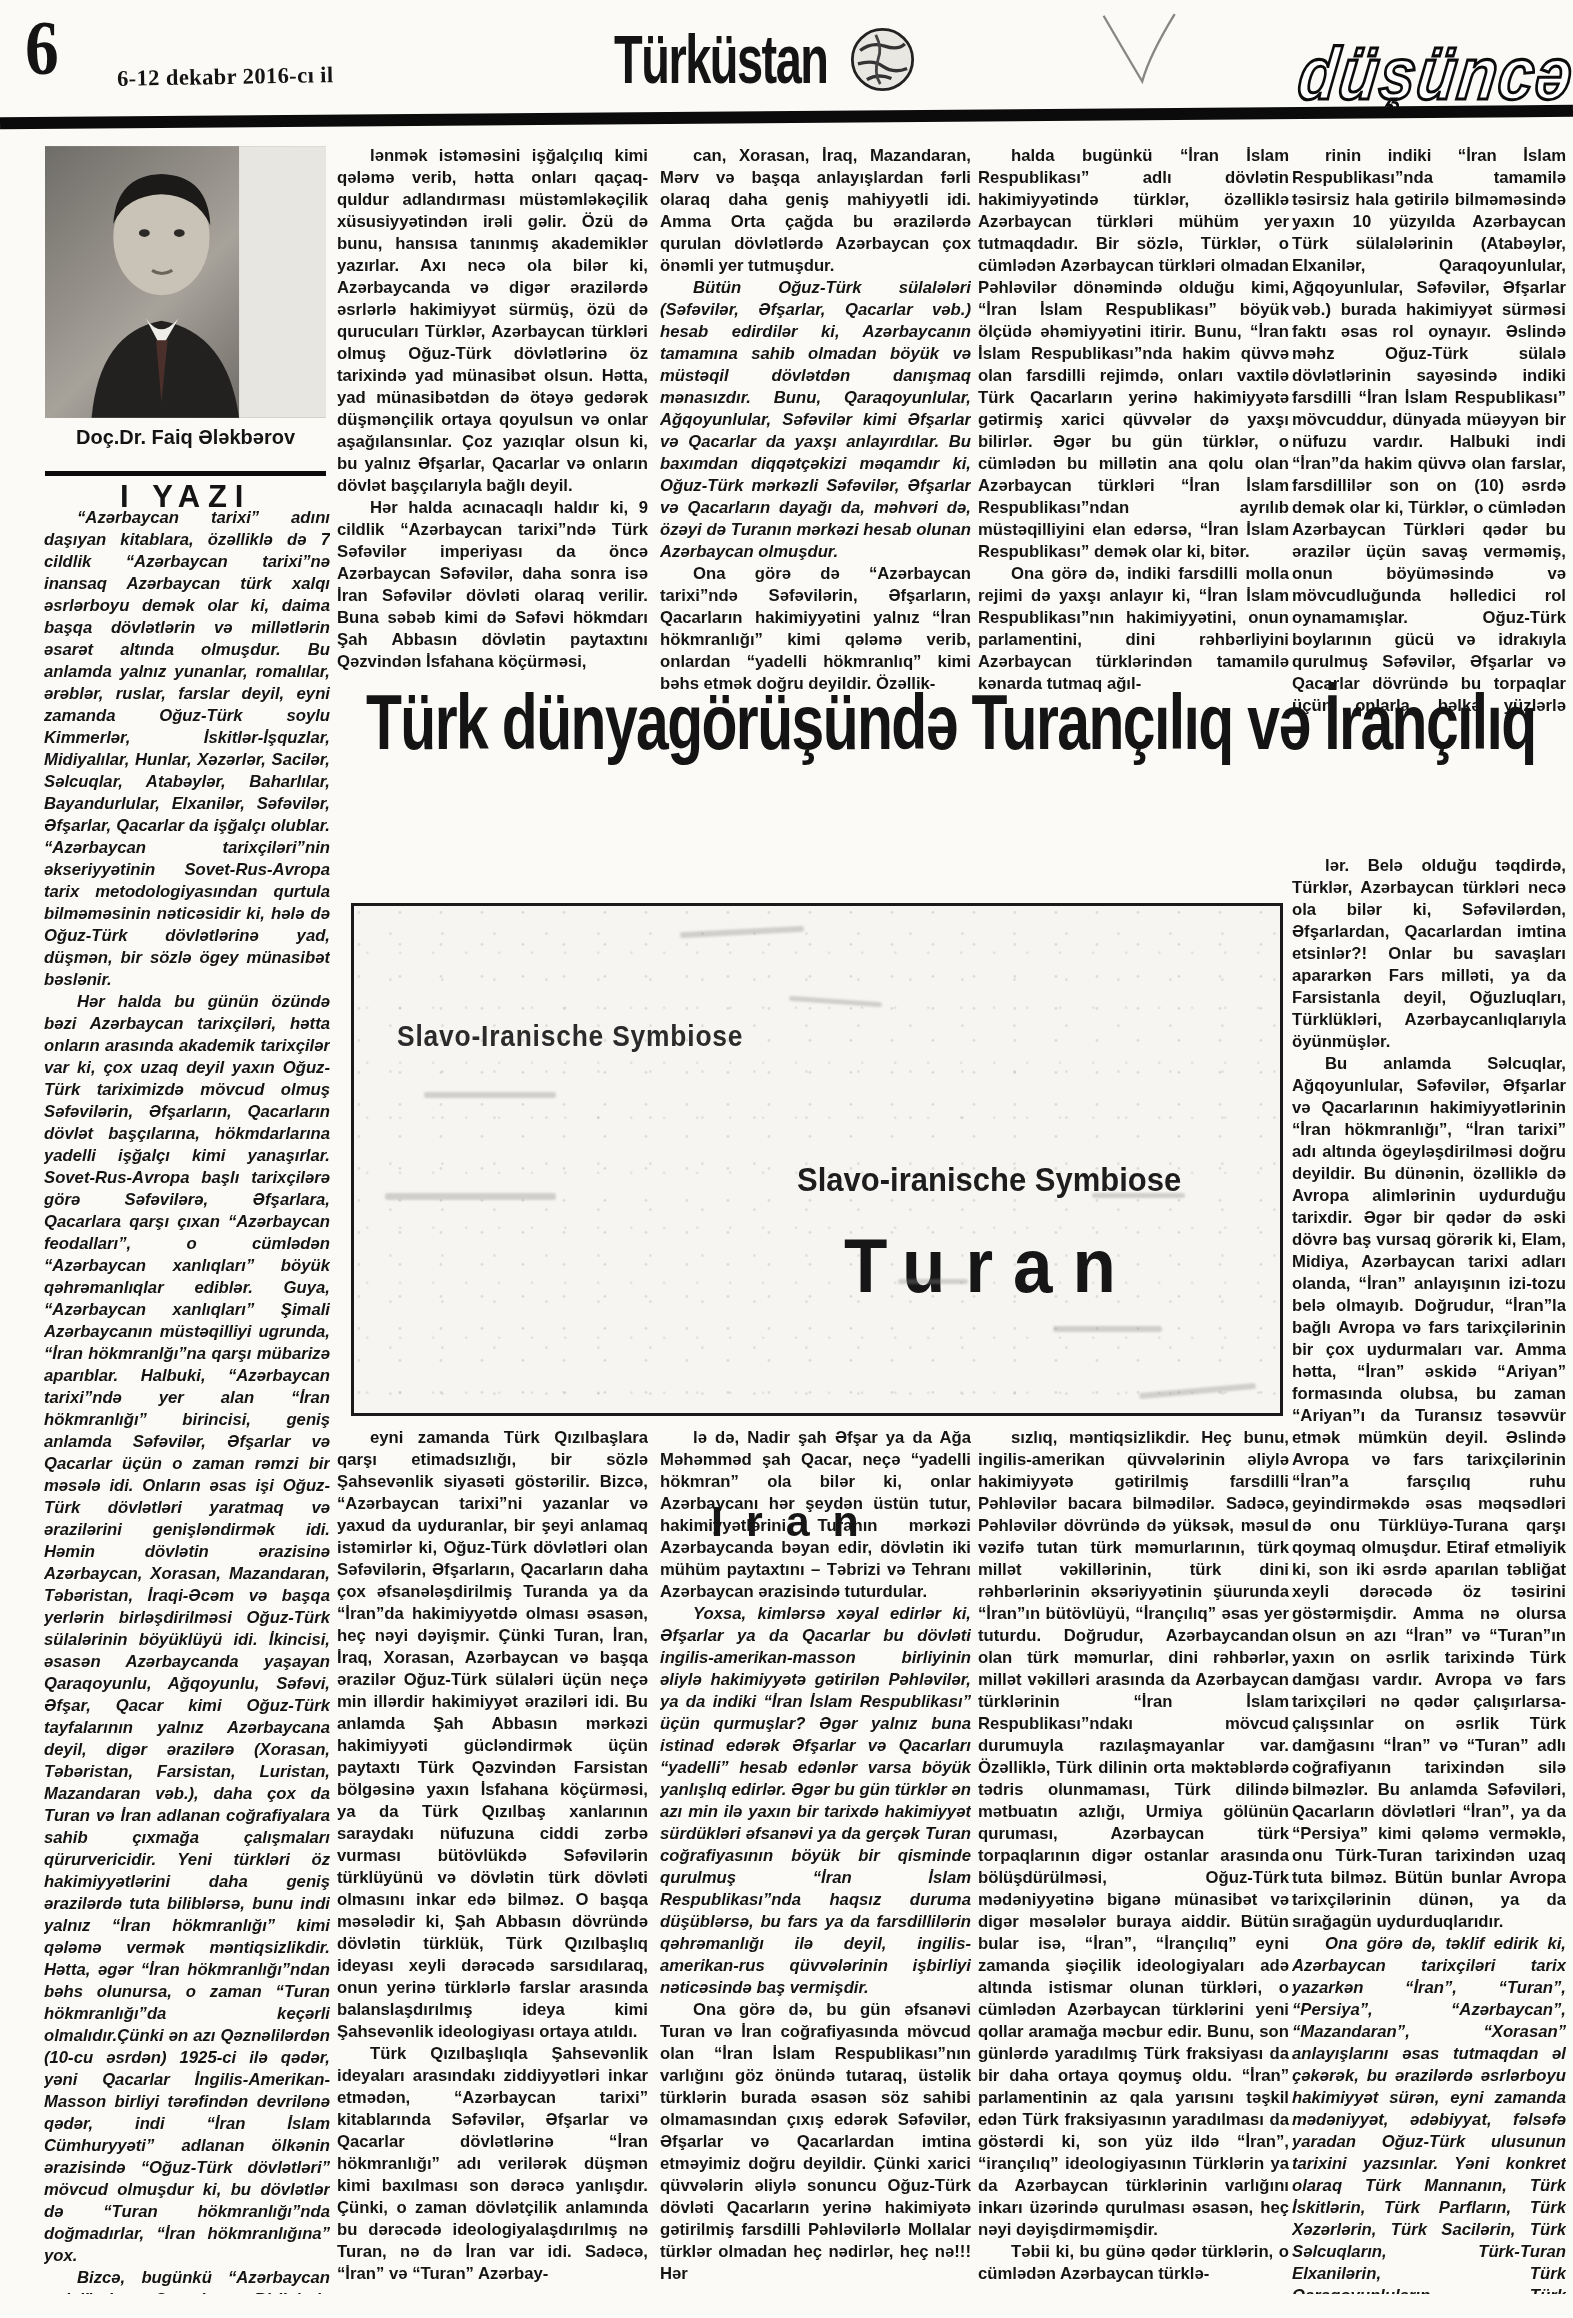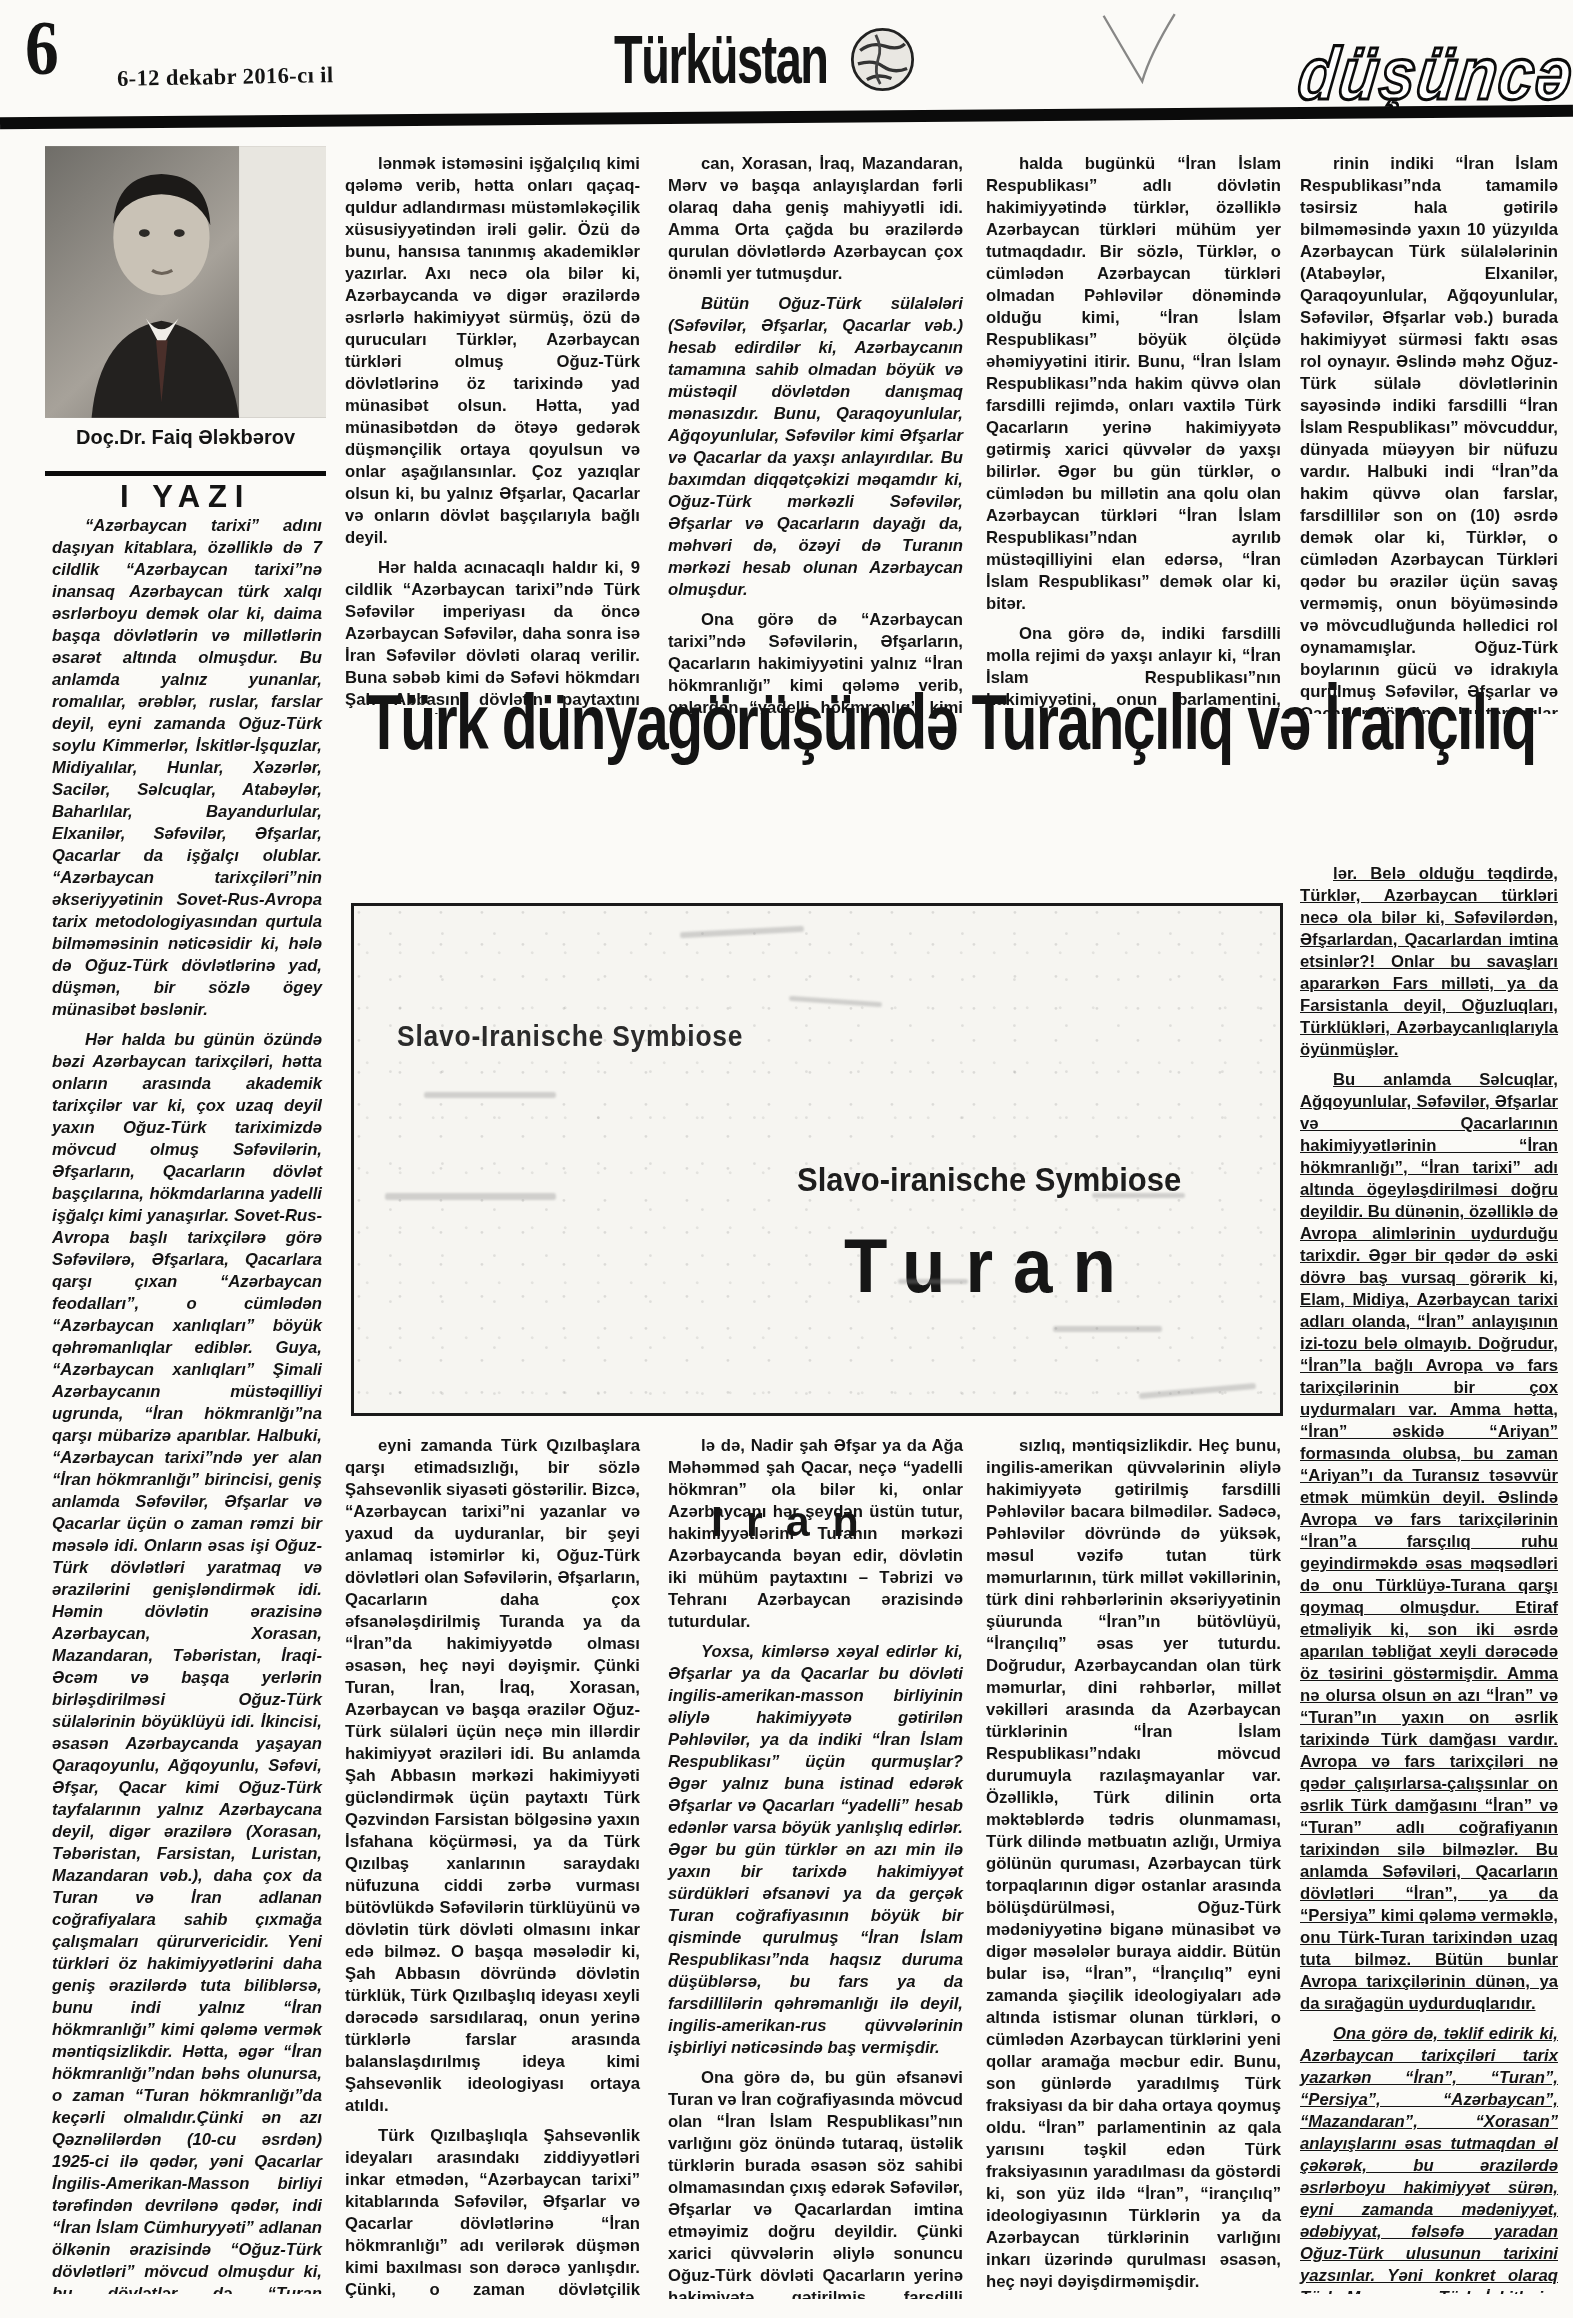--- a/index.html
+++ b/index.html
@@ -24,29 +24,29 @@
   .photo{position:absolute;left:45px;top:146px;width:281px;height:272px;background:#9a9a9a;}
   .photo svg{display:block;}
   .photo-caption{position:absolute;left:45px;top:426px;width:281px;text-align:center;
         font-size:20px;font-weight:700;}
   .yazi-rule{position:absolute;left:45px;top:471px;width:281px;height:4.7px;background:#0b0b0b;}
   .series-label{position:absolute;left:45px;top:479px;width:281px;text-align:center;
         font-family:Liberation Sans, sans-serif;font-size:31px;font-weight:900;letter-spacing:7.8px;}
   
   .col{position:absolute;overflow:hidden;font-size:16.7px;line-height:22px;
         text-align:justify;font-weight:700;}
-  .col .para{margin:8px;text-indent:33px;}
+  .col .para{margin:0;text-indent:33px;}
   .col .para.em{font-style:italic;}
   .col-italic{font-style:italic;}
   #col1{left:44px;top:507px;width:286px;height:1787px;}
   #col2-top{left:337px;top:145px;width:311px;height:569px;}
   #col3-top{left:660px;top:145px;width:311px;height:569px;}
   #col4-top{left:978px;top:145px;width:311px;height:569px;}
   #col5-top{left:1292px;top:145px;width:274px;height:569px;}
-  #col5-right{left:1292px;top:855px;width:274px;height:1439px;text-decoration:underline;}
+  #col5-right{left:1292px;top:855px;width:274px;height:1439px;}
   #col2-bottom{left:337px;top:1427px;width:311px;height:872px;}
   #col3-bottom{left:660px;top:1427px;width:311px;height:872px;}
   #col4-bottom{left:978px;top:1427px;width:311px;height:872px;}
   
   .headline{position:absolute;left:337px;top:688px;width:1228px;height:128px;
         display:flex;align-items:flex-start;justify-content:center;}
   .headline span{font-size:60px;font-weight:900;letter-spacing:-1.6px;white-space:nowrap;
         transform:scale(.98,1.3);}
   
   .map{position:absolute;left:351px;top:903px;width:926px;height:507px;

